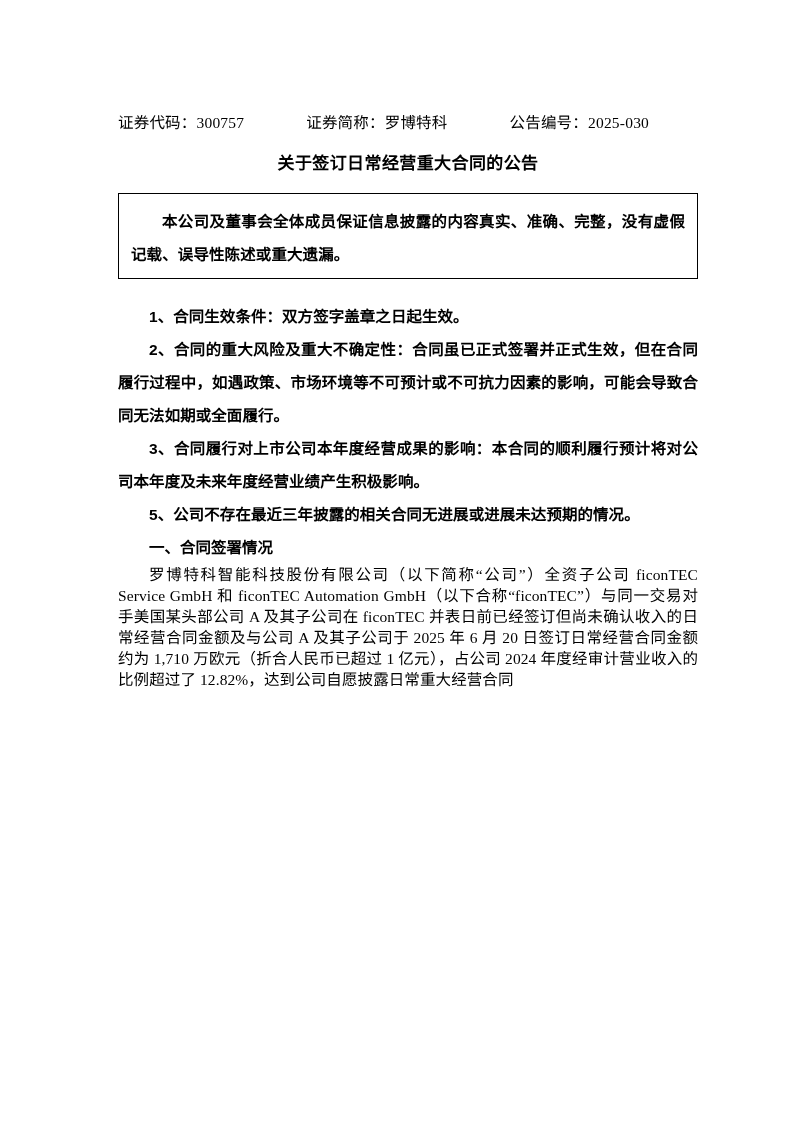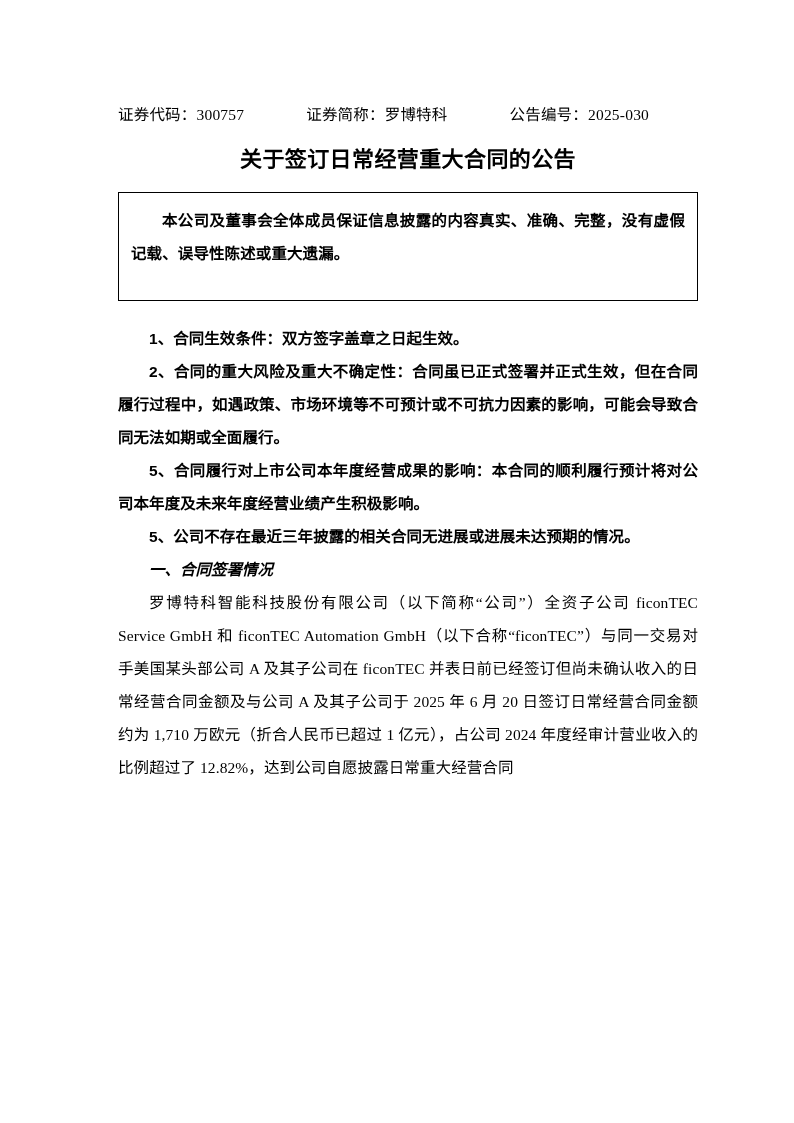--- a/index.html
+++ b/index.html
@@ -10,21 +10,21 @@
   }
   body {
     font-family: "Liberation Serif", "DejaVu Serif", serif;
     color: #000000;
     -webkit-font-smoothing: antialiased;
   }
   .page {
     position: relative;
     width: 794px;
     height: 1016px;
-    margin: 4px auto;
+    margin: 12px auto;
     background: #ffffff;
     overflow: hidden;
     box-sizing: border-box;
   }
   .content {
     position: absolute;
     left: 118px;
     top: 0;
     width: 580px;
   }
@@ -47,31 +47,31 @@
     font-family: "Liberation Sans", "DejaVu Sans", sans-serif;
     font-weight: bold;
     font-size: 19px;
     text-align: center;
     letter-spacing: 0.4px;
     margin-top: 48px;
   }
   .doc-subtitle {
     font-family: "Liberation Sans", "DejaVu Sans", sans-serif;
     font-weight: bold;
-    font-size: 22px;
+    font-size: 17px;
     text-align: center;
     letter-spacing: 0.4px;
     margin-top: 17px;
   }
 
   
   .statement-box {
     margin-top: 19px;
     border: 1px solid #000000;
-    padding: 11px 12px 30px 12px;
+    padding: 11px 12px 7px 12px;
     box-sizing: border-box;
   }
   .statement-box p {
     margin: 0;
     font-family: "Liberation Sans", "DejaVu Sans", sans-serif;
     font-weight: bold;
     font-size: 15.5px;
     line-height: 33px;
     text-indent: 2em;
     text-align: justify;
@@ -112,26 +112,25 @@
   }
 
   
   .section-heading {
     font-family: "Liberation Sans", "DejaVu Sans", sans-serif;
     font-weight: bold;
     font-size: 15.5px;
     line-height: 33px;
     text-indent: 2em;
     margin: 0;
-    font-style: italic;
   }
   .body-para {
     font-family: "Liberation Serif", "DejaVu Serif", serif;
     font-size: 15.5px;
-    line-height: 33px;
+    line-height: 21px;
     text-indent: 2em;
     text-align: justify;
     text-justify: inter-ideograph;
     margin: 0;
     letter-spacing: 0.1px;
   }
 </style>
 </head>
 <body>
 
@@ -146,21 +145,21 @@
 
     <div class="doc-subtitle">关于签订日常经营重大合同的公告</div>
 
     <div class="statement-box">
       <p>本公司及董事会全体成员保证信息披露的内容真实、准确、完整，没有虚假记载、误导性陈述或重大遗漏。</p>
     </div>
 
     <div class="notice-block">
       <p class="notice-item">1、合同生效条件：双方签字盖章之日起生效。</p>
       <p class="notice-item">2、合同的重大风险及重大不确定性：合同虽已正式签署并正式生效，但在合同履行过程中，如遇政策、市场环境等不可预计或不可抗力因素的影响，可能会导致合同无法如期或全面履行。</p>
-      <p class="notice-item">5、合同履行对上市公司本年度经营成果的影响：本合同的顺利履行预计将对公司本年度及未来年度经营业绩产生积极影响。</p>
+      <p class="notice-item">3、合同履行对上市公司本年度经营成果的影响：本合同的顺利履行预计将对公司本年度及未来年度经营业绩产生积极影响。</p>
       <p class="notice-item">5、公司不存在最近三年披露的相关合同无进展或进展未达预期的情况。</p>
     </div>
 
     <div>
       <p class="section-heading">一、合同签署情况</p>
       <p class="body-para">罗博特科智能科技股份有限公司（以下简称“公司”）全资子公司 ficonTEC Service GmbH 和 ficonTEC Automation GmbH（以下合称“ficonTEC”）与同一交易对手美国某头部公司 A 及其子公司在 ficonTEC 并表日前已经签订但尚未确认收入的日常经营合同金额及与公司 A 及其子公司于 2025 年 6 月 20 日签订日常经营合同金额约为 1,710 万欧元（折合人民币已超过 1 亿元），占公司 2024 年度经审计营业收入的比例超过了 12.82%，达到公司自愿披露日常重大经营合同</p>
     </div>
 
   </div>
 </div>

